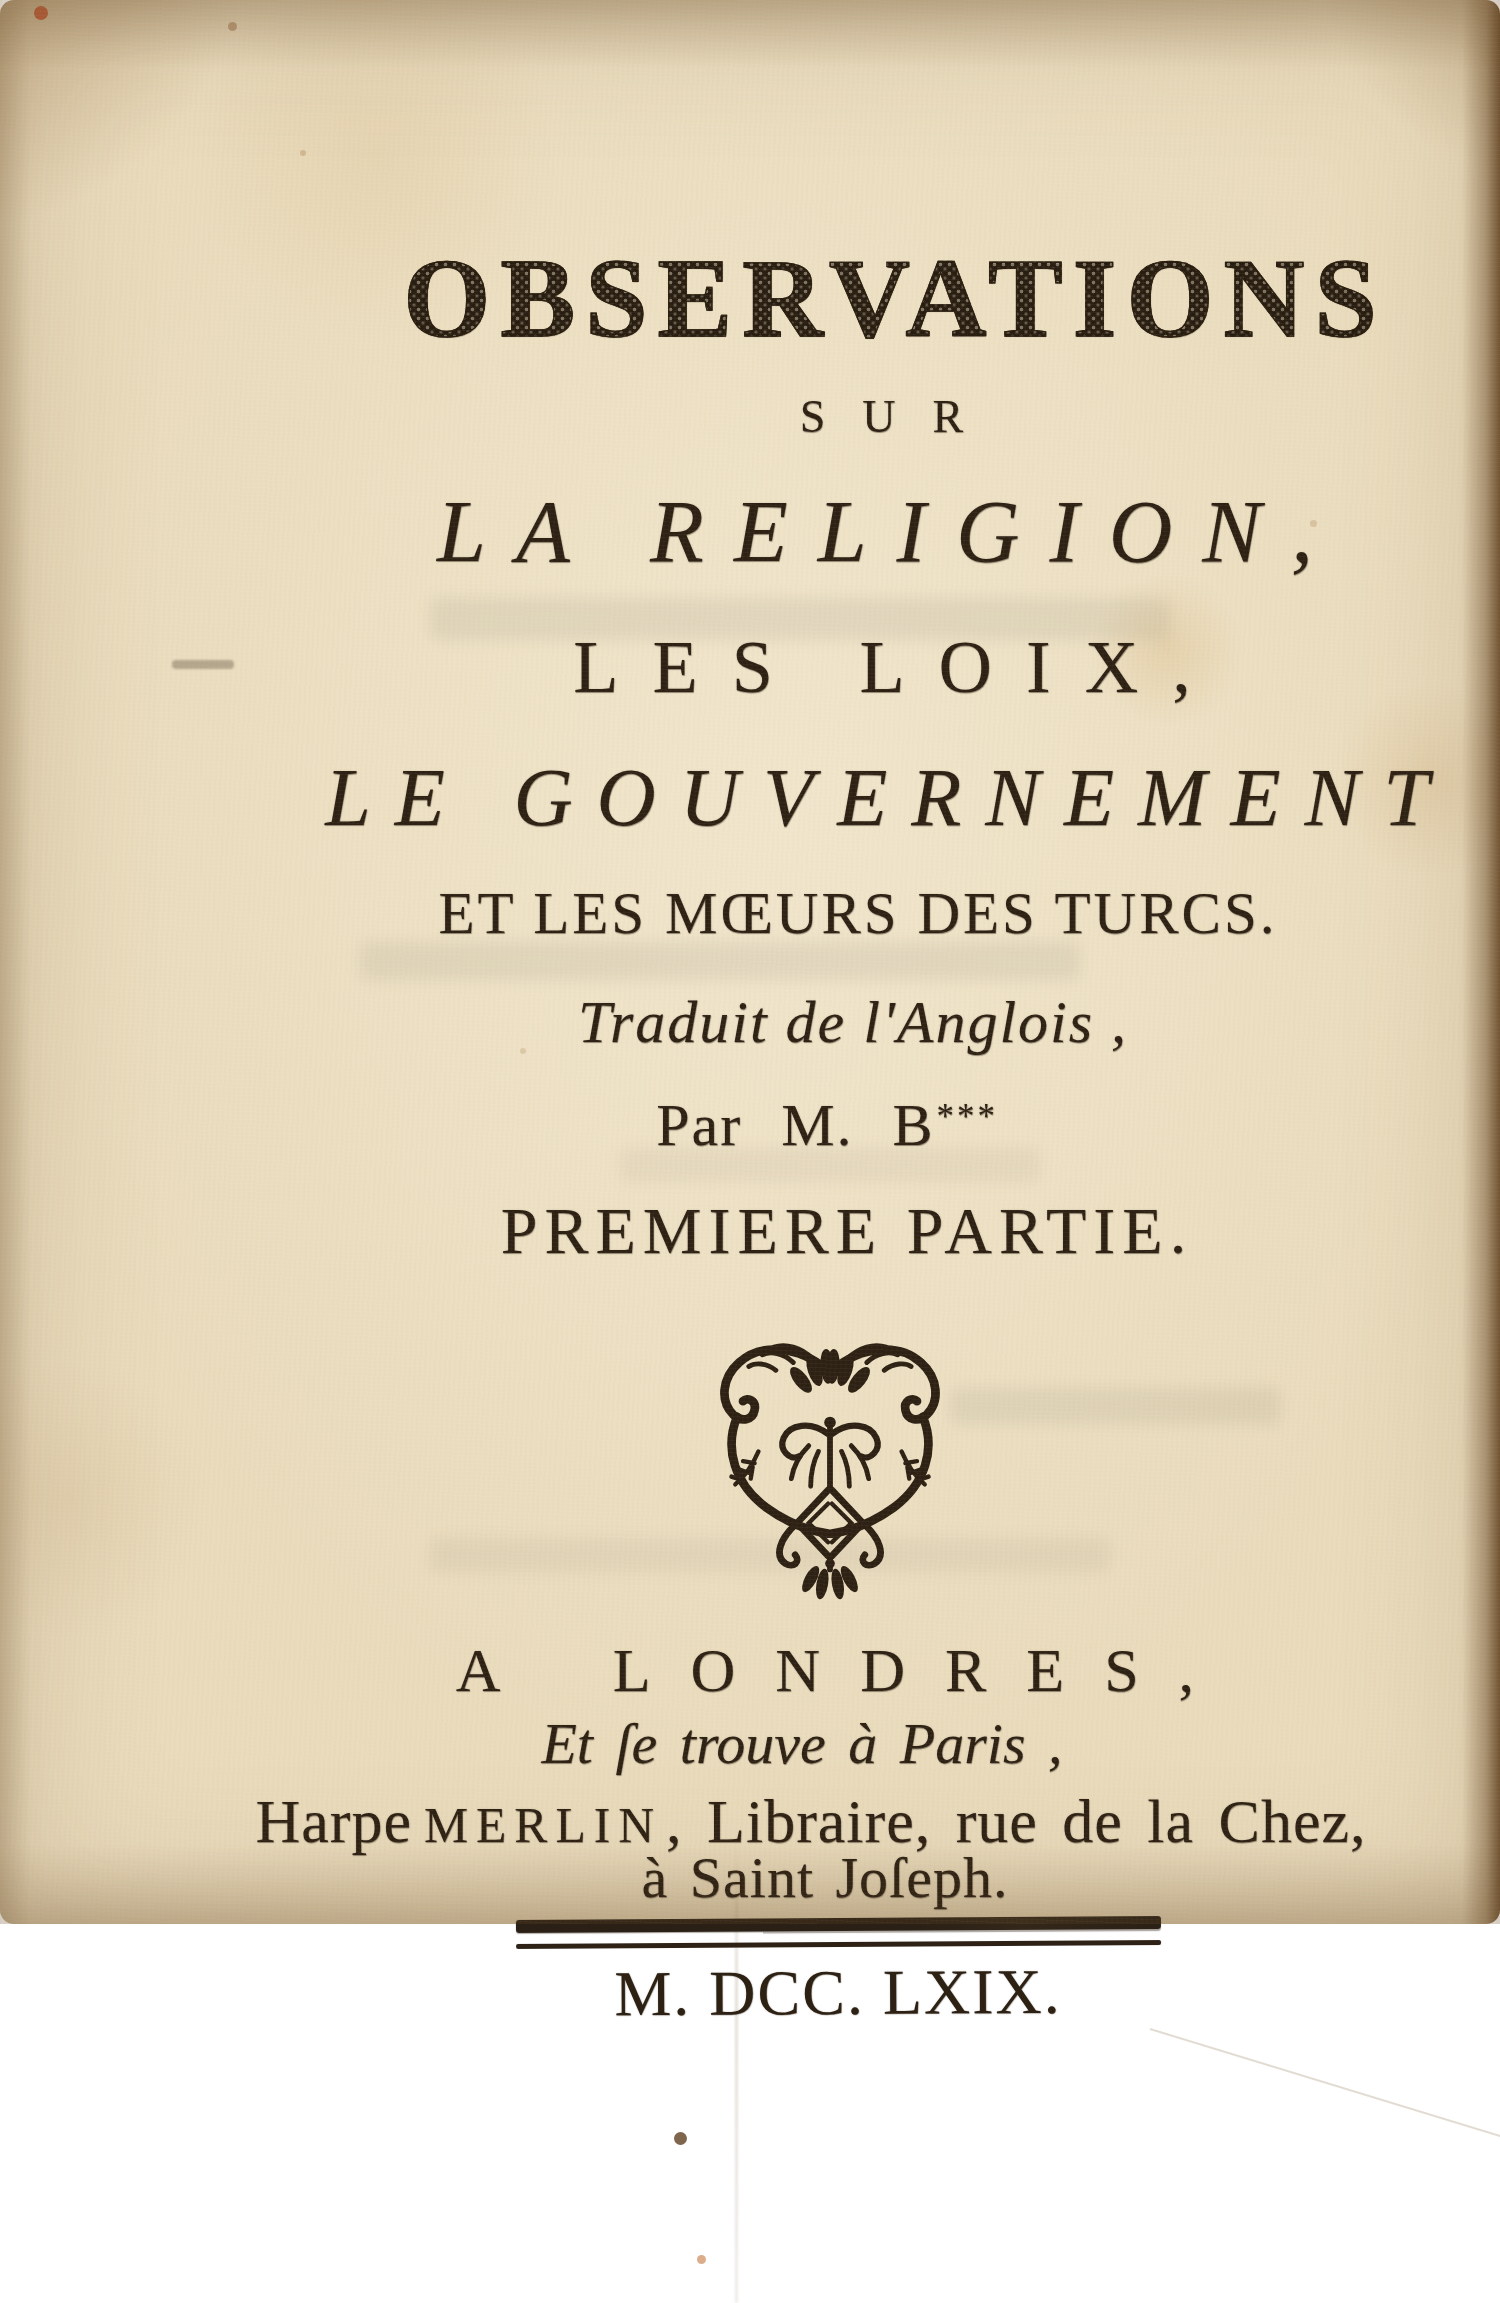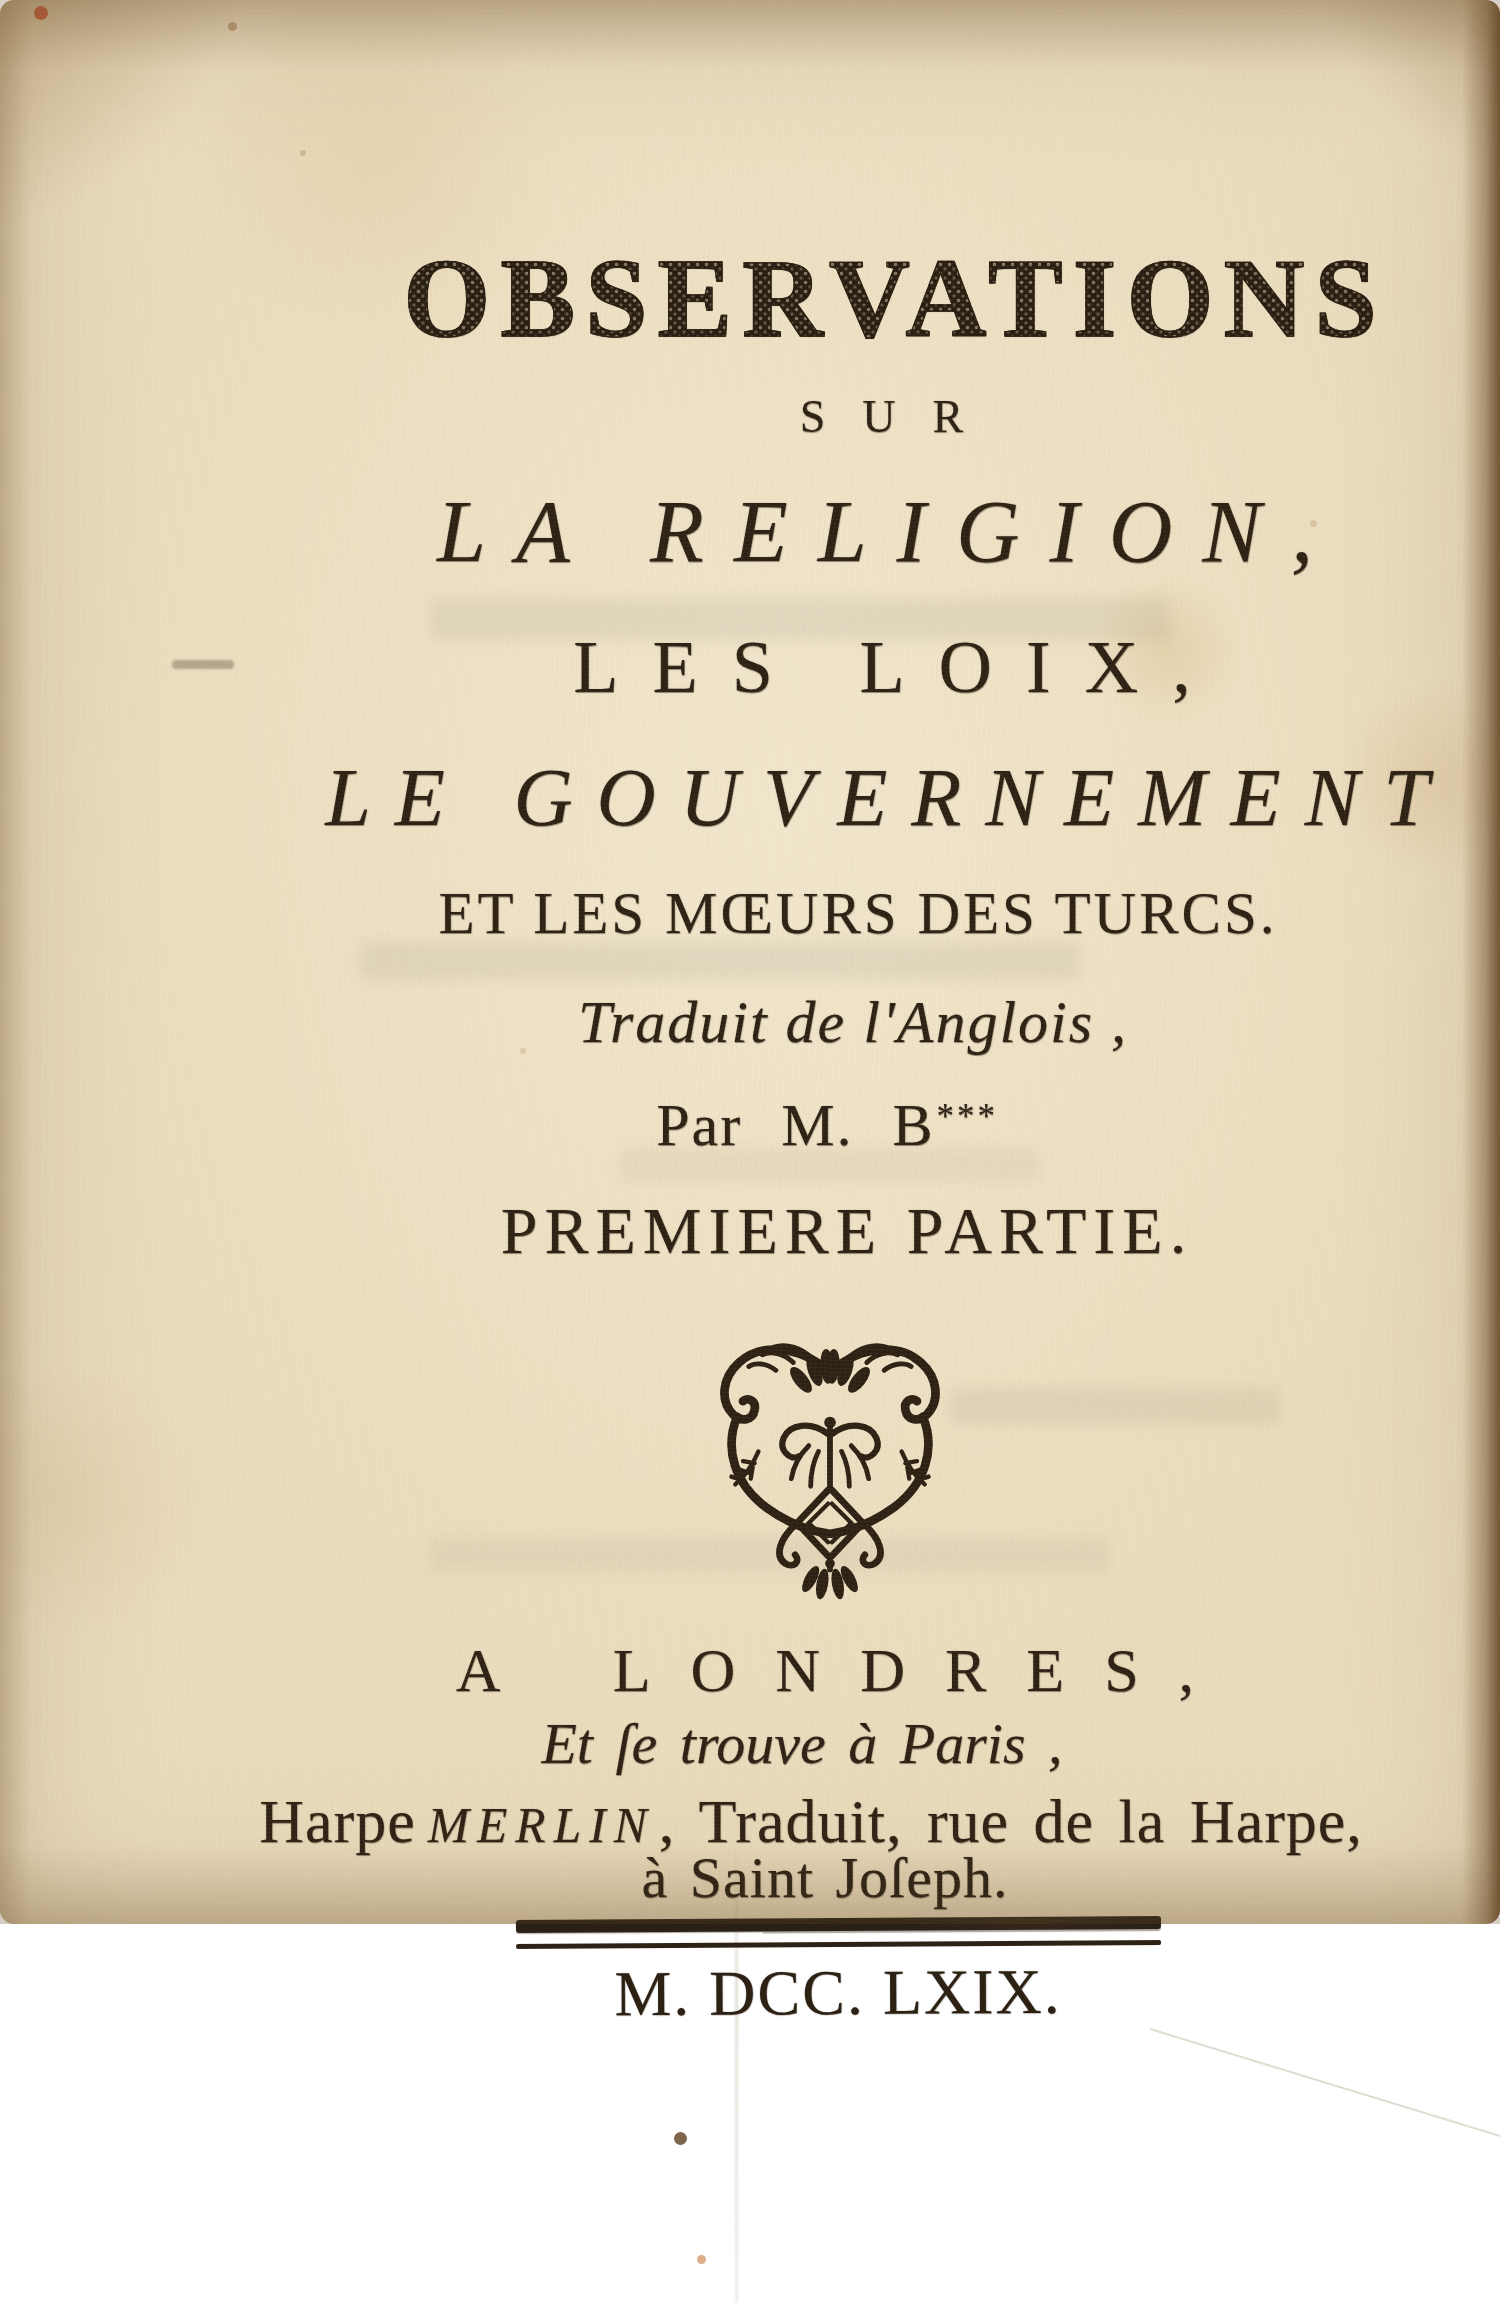--- a/index.html
+++ b/index.html
@@ -46,21 +46,21 @@
       background-color:#241a0e;
       background-image:
         radial-gradient(circle, rgba(236,224,196,.95) 0 1.4px, rgba(236,224,196,0) 2.2px),
         radial-gradient(circle, rgba(236,224,196,.75) 0 1.1px, rgba(236,224,196,0) 1.8px);
       background-size:9px 9px, 9px 9px;
       background-position:0 0, 4.5px 4.5px;
       -webkit-background-clip:text;background-clip:text;color:transparent;
       -webkit-text-stroke:1.4px #2a1e10;}
   }
   .stars{font-size:.58em;vertical-align:.5em;letter-spacing:3px;margin-left:2px;}
-  .pub-name{font-size:.8em;letter-spacing:8px;margin:0 4px 4px 12px;font-style:italic;}
+  .pub-name{font-size:.8em;letter-spacing:8px;margin:0 4px 4px 12px;}
   .ornament{position:absolute;left:680px;top:1320px;width:300px;height:290px;}
   .rules{position:absolute;top:1918px;left:50%;width:645px;margin-left:-234px;
     transform:rotate(-.35deg);}
   .rule-thick{height:13px;background:linear-gradient(90deg,#2b2015 0 62%, #33271a 78%, #2b2015);
     border-radius:3px;box-shadow:0 1px 1px rgba(45,33,20,.4);filter:blur(.4px);}
   .rule-thin{height:5px;margin-top:11px;background:#2e2216;border-radius:2px;filter:blur(.4px);}
   .ghost{position:absolute;background:rgba(112,104,86,.10);filter:blur(7px);border-radius:8px;}
   .dash{position:absolute;left:172px;top:660px;width:62px;height:9px;background:rgba(95,85,66,.40);
     filter:blur(1.2px);border-radius:4px;}
   .spot{position:absolute;border-radius:50%;}
@@ -144,21 +144,21 @@
         <circle cx="150" cy="252" r="5" fill="#2d2114" stroke="none"></circle>
       </g>
     </svg>
   </div>
 
   <div class="line" style="top:1639px;font-size:62px;letter-spacing:40px;padding-left:40px;word-spacing:20px;transform:translateX(55px);">A LONDRES,</div>
 
   <div class="line it" style="top:1715px;font-size:58px;word-spacing:8px;transform:translateX(52px);">Et ſe trouve à Paris ,</div>
 
   <div class="line" style="top:1790px;font-size:62px;word-spacing:8px;letter-spacing:1px;transform:translateX(61px);">
-    <span>Harpe</span><span class="pub-name">MERLIN</span><span>, Traduit, rue de la Harpe,</span>
+    <span>Harpe</span><span class="pub-name">MERLIN</span><span>, Libraire, rue de la Chez,</span>
   </div>
 
   <div class="line" style="top:1849px;font-size:58px;word-spacing:6px;letter-spacing:1px;transform:translateX(75px);">à Saint Joſeph.</div>
 
   <div class="rules">
     <div class="rule-thick"></div>
     <div class="rule-thin"></div>
   </div>
 
   <div class="line" style="top:1961px;font-size:64px;letter-spacing:2px;padding-left:2px;transform:translateX(86px) rotate(-.3deg);">M. DCC. LXIX.</div>

